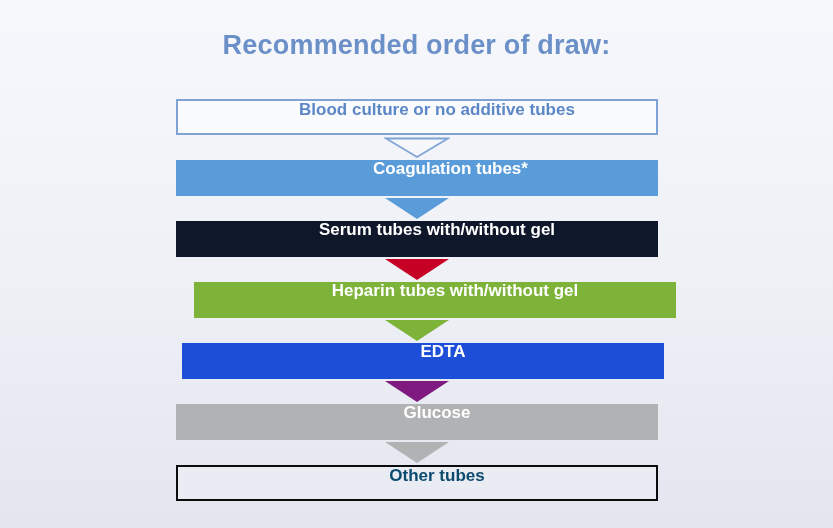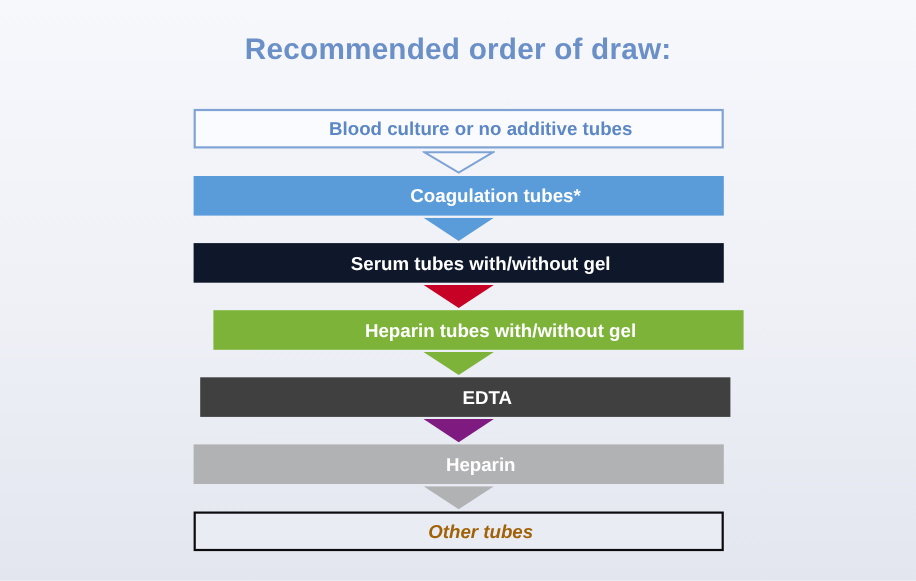--- a/index.html
+++ b/index.html
@@ -36,21 +36,21 @@
     width: 482px;
     display: flex;
     flex-direction: column;
     align-items: center;
   }
   .bar {
     box-sizing: border-box;
     width: 482px;
     height: 36px;
     display: flex;
-    align-items: center;
+    align-items: flex-start;
     justify-content: center;
     flex: none;
     padding-left: 40px;
   }
   .bar span {
     font-size: 17px;
     font-weight: bold;
     line-height: 1;
   }
   .arrow-wrap {
@@ -95,33 +95,33 @@
         </svg>
       </div>
       <div class="bar" style="background: rgb(125, 179, 57); margin-left: 36px;">
         <span style="color: rgb(255, 255, 255);">Heparin tubes with/without gel</span>
       </div>
       <div class="arrow-wrap">
         <svg width="66" height="22" viewBox="0 0 66 22">
           <polygon points="1,0 65,0 33,21" fill="#7db339" stroke="none"></polygon>
         </svg>
       </div>
-      <div class="bar" style="background: #404040; margin-left: 12px;">
+      <div class="bar" style="background: #1d4ed8; margin-left: 12px;">
         <span style="color: rgb(255, 255, 255);">EDTA</span>
       </div>
       <div class="arrow-wrap">
         <svg width="66" height="22" viewBox="0 0 66 22">
           <polygon points="1,0 65,0 33,21" fill="#7e1a80" stroke="none"></polygon>
         </svg>
       </div>
       <div class="bar" style="background: rgb(177, 178, 180);">
-        <span style="color: rgb(255, 255, 255);">Heparin</span>
+        <span style="color: rgb(255, 255, 255);">Glucose</span>
       </div>
       <div class="arrow-wrap">
         <svg width="66" height="22" viewBox="0 0 66 22">
           <polygon points="1,0 65,0 33,21" fill="#b1b2b4" stroke="none"></polygon>
         </svg>
       </div>
       <div class="bar" style="background: rgb(234, 236, 244); border: 2px solid rgb(11, 11, 13);">
-        <span style="color: #a16207; font-style: italic;">Other tubes</span>
+        <span style="color: #0c4a6e;">Other tubes</span>
       </div>
     </div>
 </div>
 
 </body></html>

